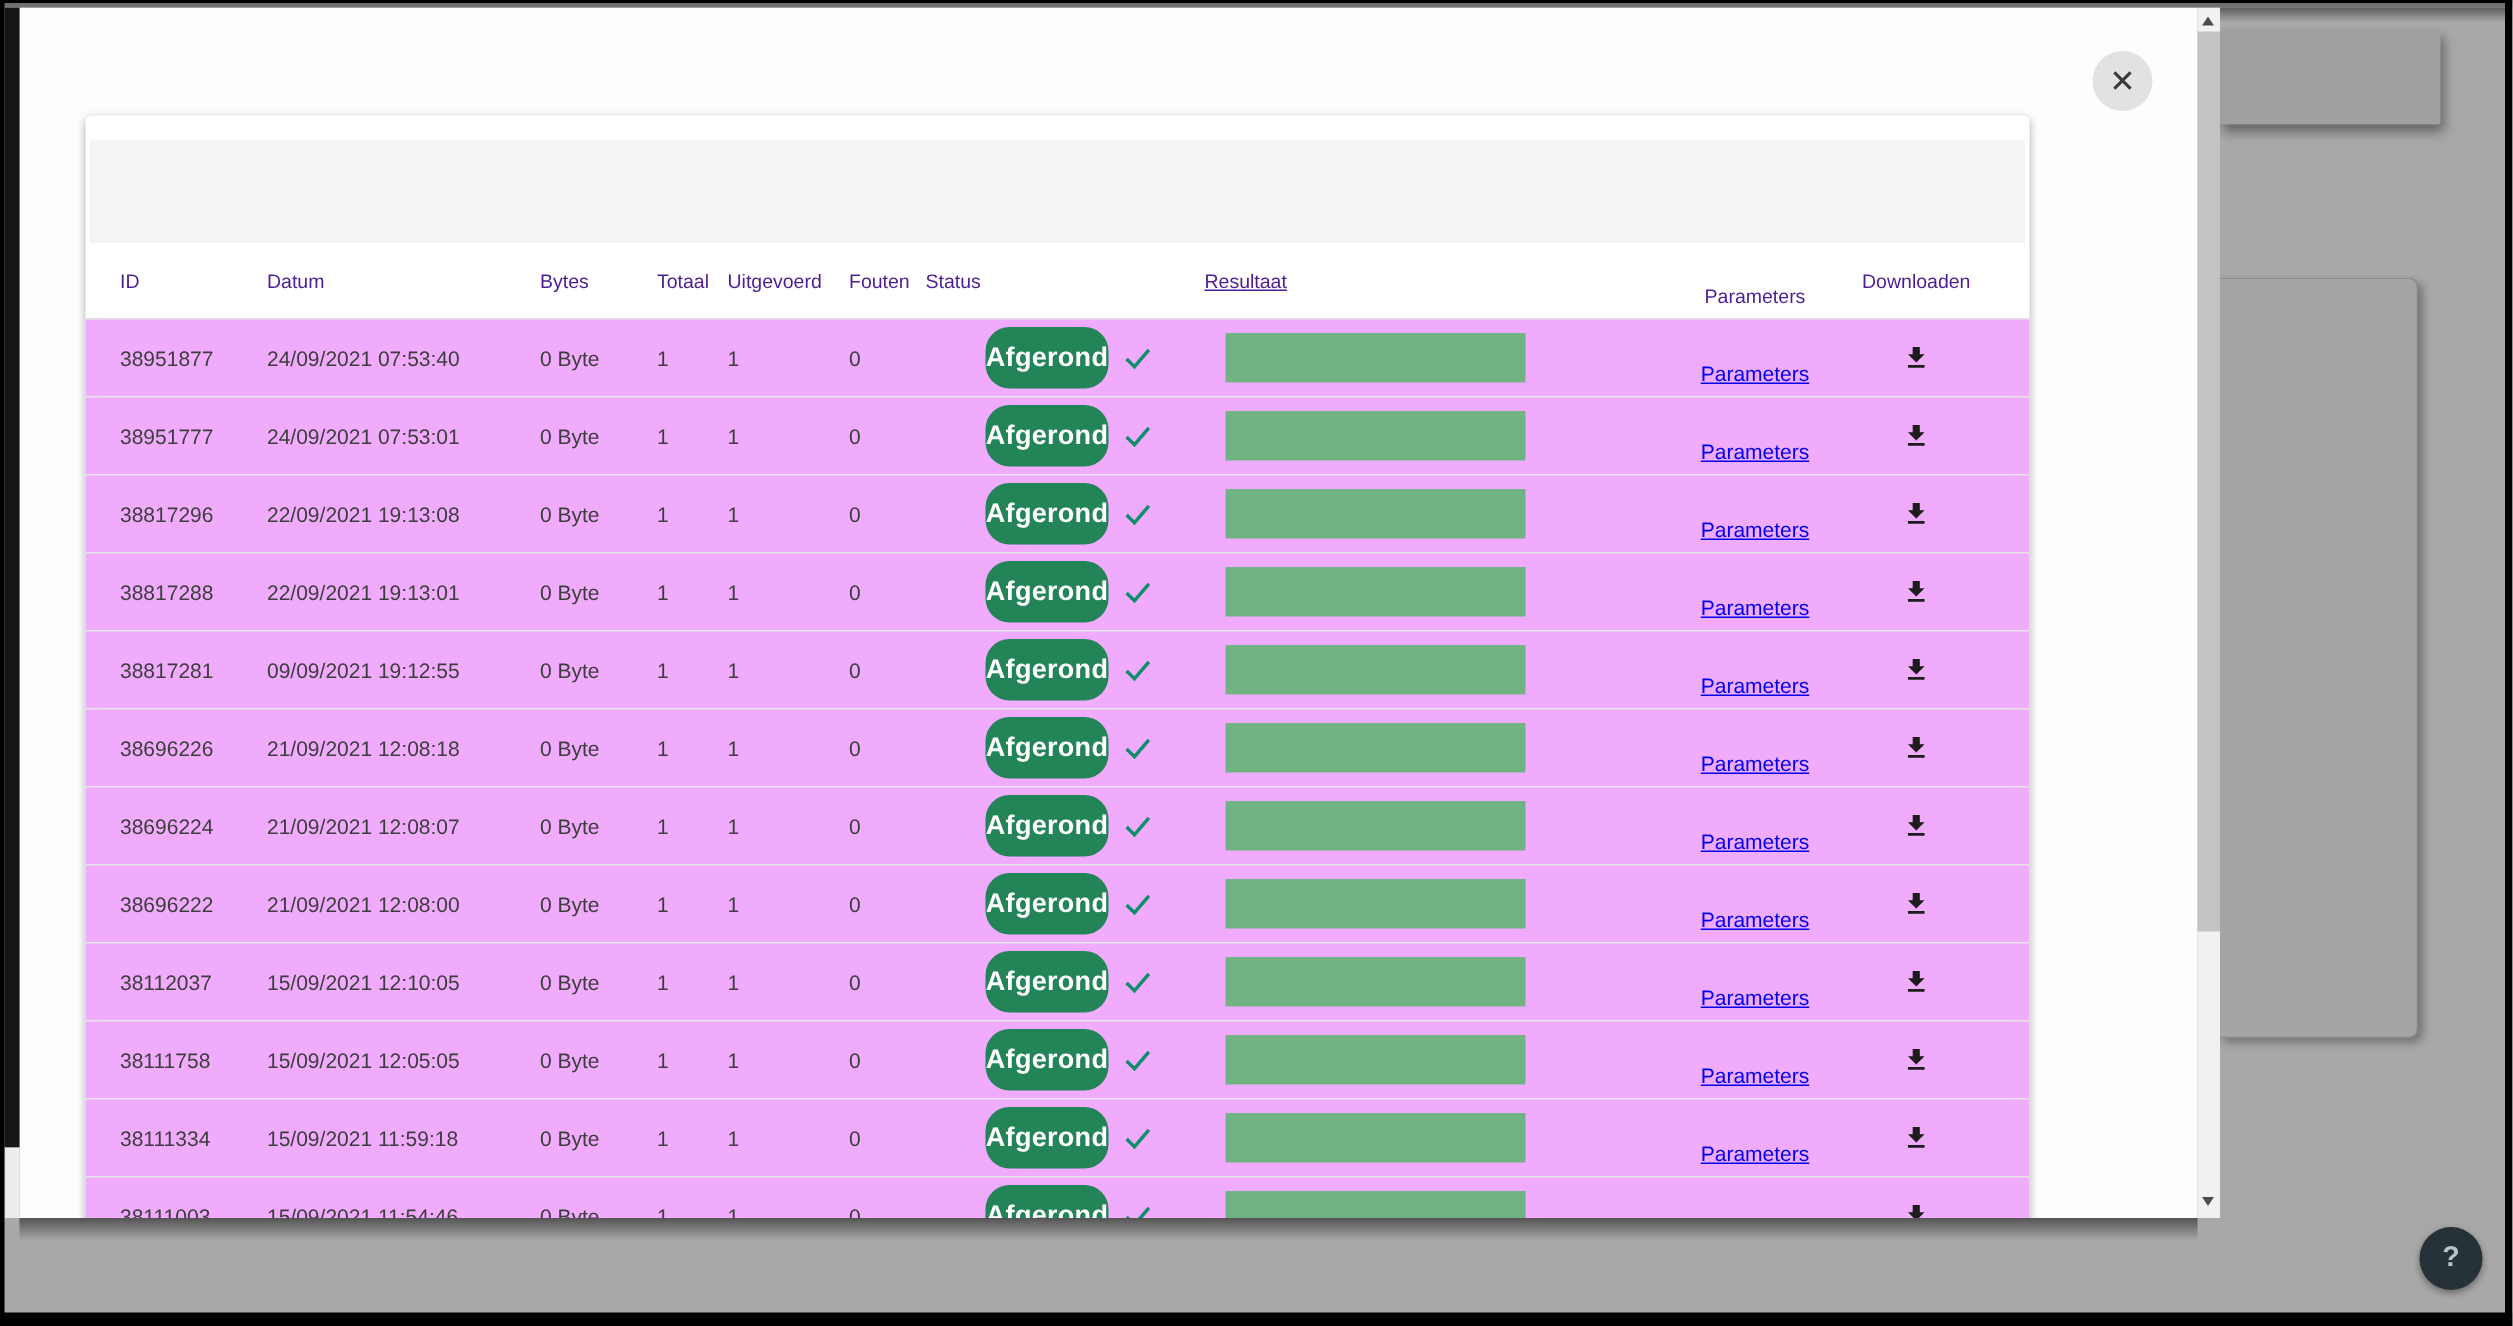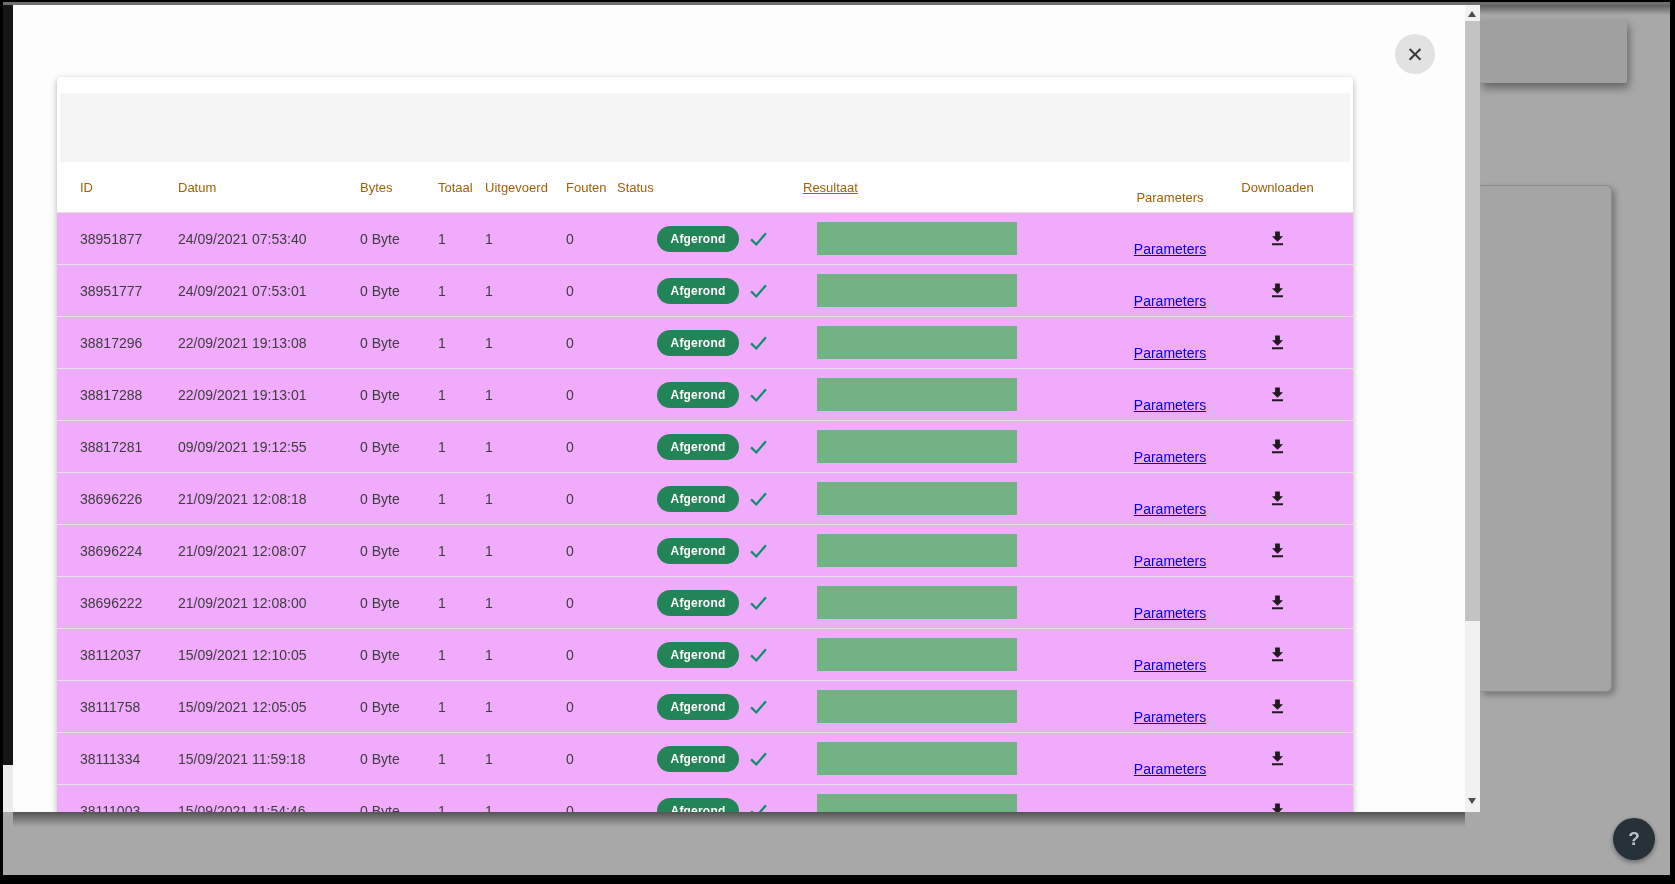--- a/index.html
+++ b/index.html
@@ -47,37 +47,37 @@
              display:flex;align-items:center;justify-content:center;color:#3a3a3a;font-size:21px;line-height:1;
              z-index:6;cursor:pointer;user-select:none;}
 
   
   .card{position:absolute;left:44px;top:72px;width:1296px;height:760px;background:#fff;border-radius:4px;
         box-shadow:0 2px 6px rgba(0,0,0,.3);overflow:hidden;}
   .card-band{margin:16px 3px 0 3px;height:69px;background:#f5f5f5;border-radius:3px 3px 0 0;}
 
   
   .thead{display:flex;align-items:center;height:50px;padding:0 23px;border-bottom:1px solid #e0e0e0;
-         color:#a16207;font-size:13px;}
+         color:#4c1d95;font-size:13px;}
   .trow{display:flex;align-items:center;height:51px;padding:0 23px;border-bottom:1px solid #e3e3e3;
         color:#3d3d3d;font-size:14px;background:#f0abfc;}
   .cell{flex:0 0 auto;white-space:nowrap;overflow:visible;}
   .c-id{width:98px;}
   .c-datum{width:182px;}
   .c-bytes{width:58px;}
   .c-totaal{width:47px;margin-left:20px;}
   .c-uitg{width:81px;}
   .c-fouten{width:51px;}
   .c-status{width:186px;display:flex;align-items:center;}
   .c-res{width:312px;display:flex;align-items:center;text-decoration:underline;}
   .c-par{width:110px;text-align:center;margin-top:20px;}
   .c-dl{width:105px;display:flex;justify-content:center;}
 
-  .badge{display:inline-flex;align-items:center;justify-content:center;min-width:82px;height:26px;
-         border-radius:16px;background:var(--badge-green,#238457);color:#fff;font-size:12px;font-weight:bold;
+  .badge{display:inline-flex;align-items:center;justify-content:center;min-width:82px;height:41px;
+         border-radius:16px;background:var(--badge-green,#238457);color:#fff;font-size:18px;font-weight:bold;
          margin-left:40px;letter-spacing:.2px;}
   .check{width:21px;height:21px;margin-left:9px;stroke:var(--check-green,#0f8e6c);stroke-width:2.6;fill:none;}
   .bar{height:33px;margin-left:14px;background:var(--progress-green,#72b383);}
   .plink{color:var(--link-blue,#0000ee);text-decoration:underline;font-size:14px;cursor:pointer;}
   .dlicon{width:19px;height:19px;fill:#1c1c1c;cursor:pointer;}
 </style>
 </head>
 <body>
 
 <div class="screen">

